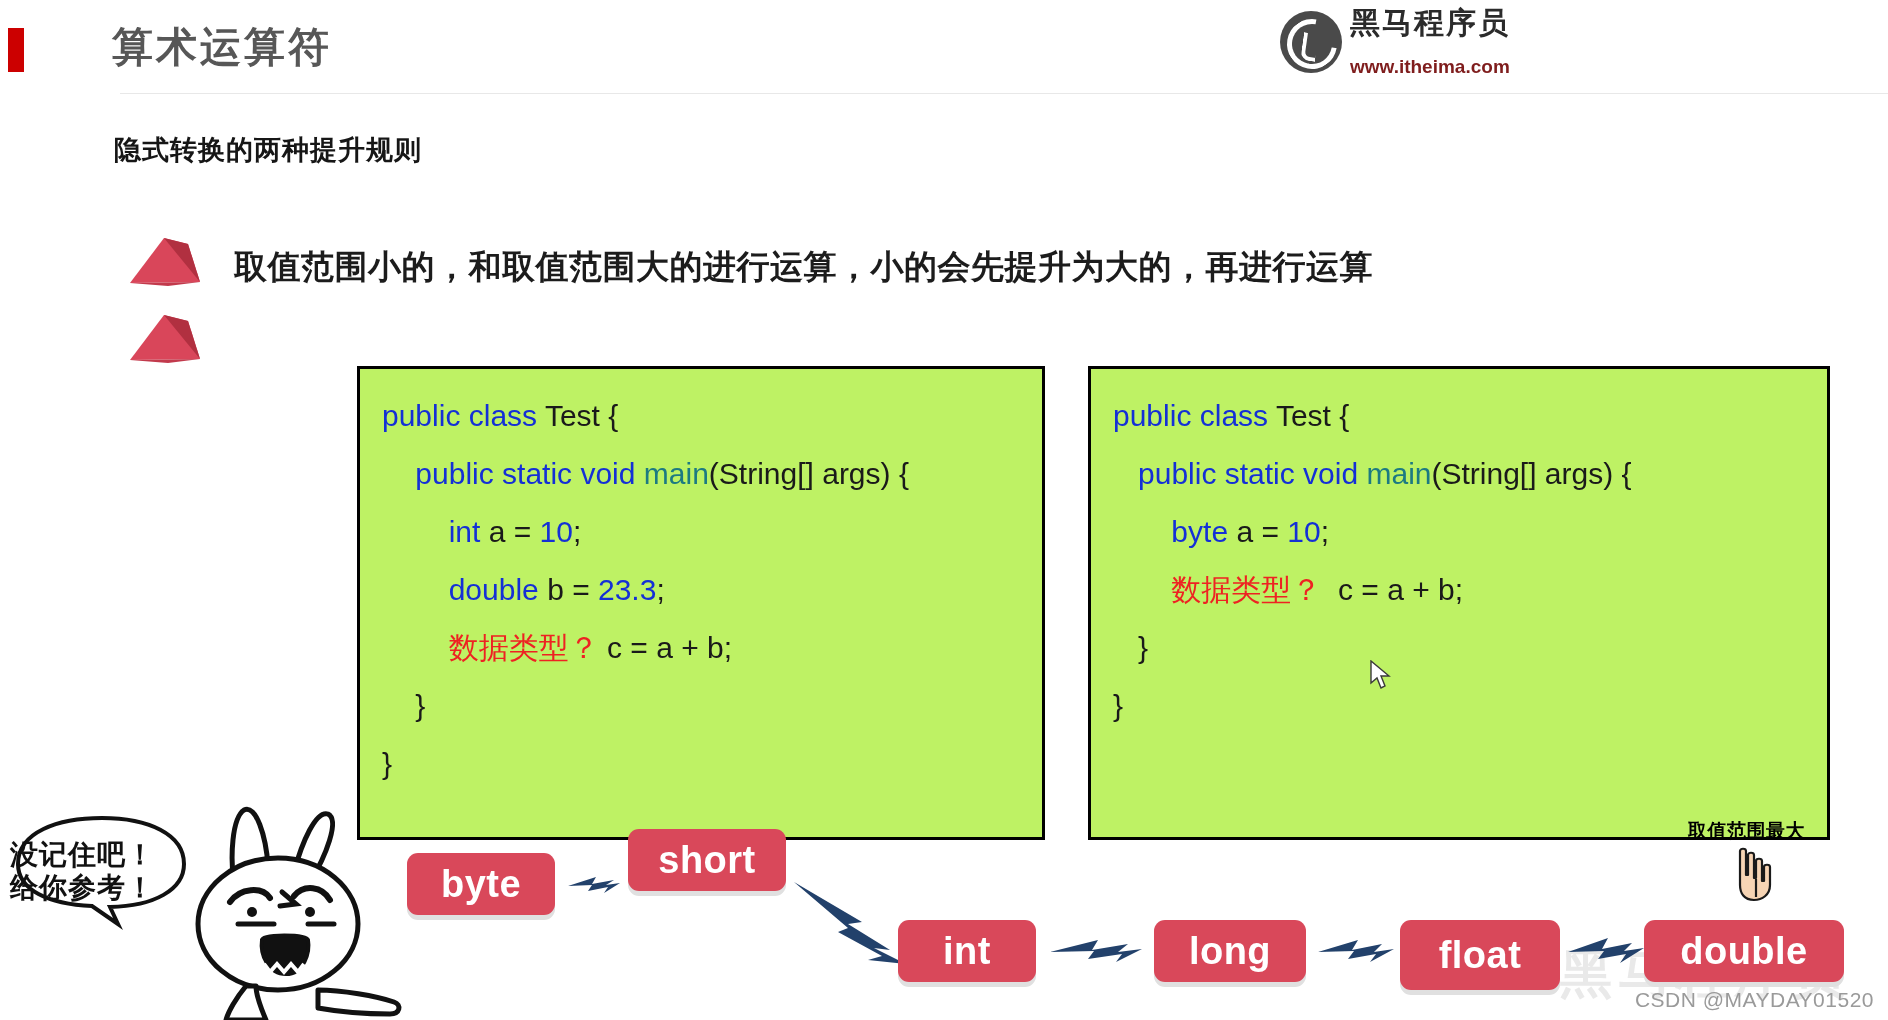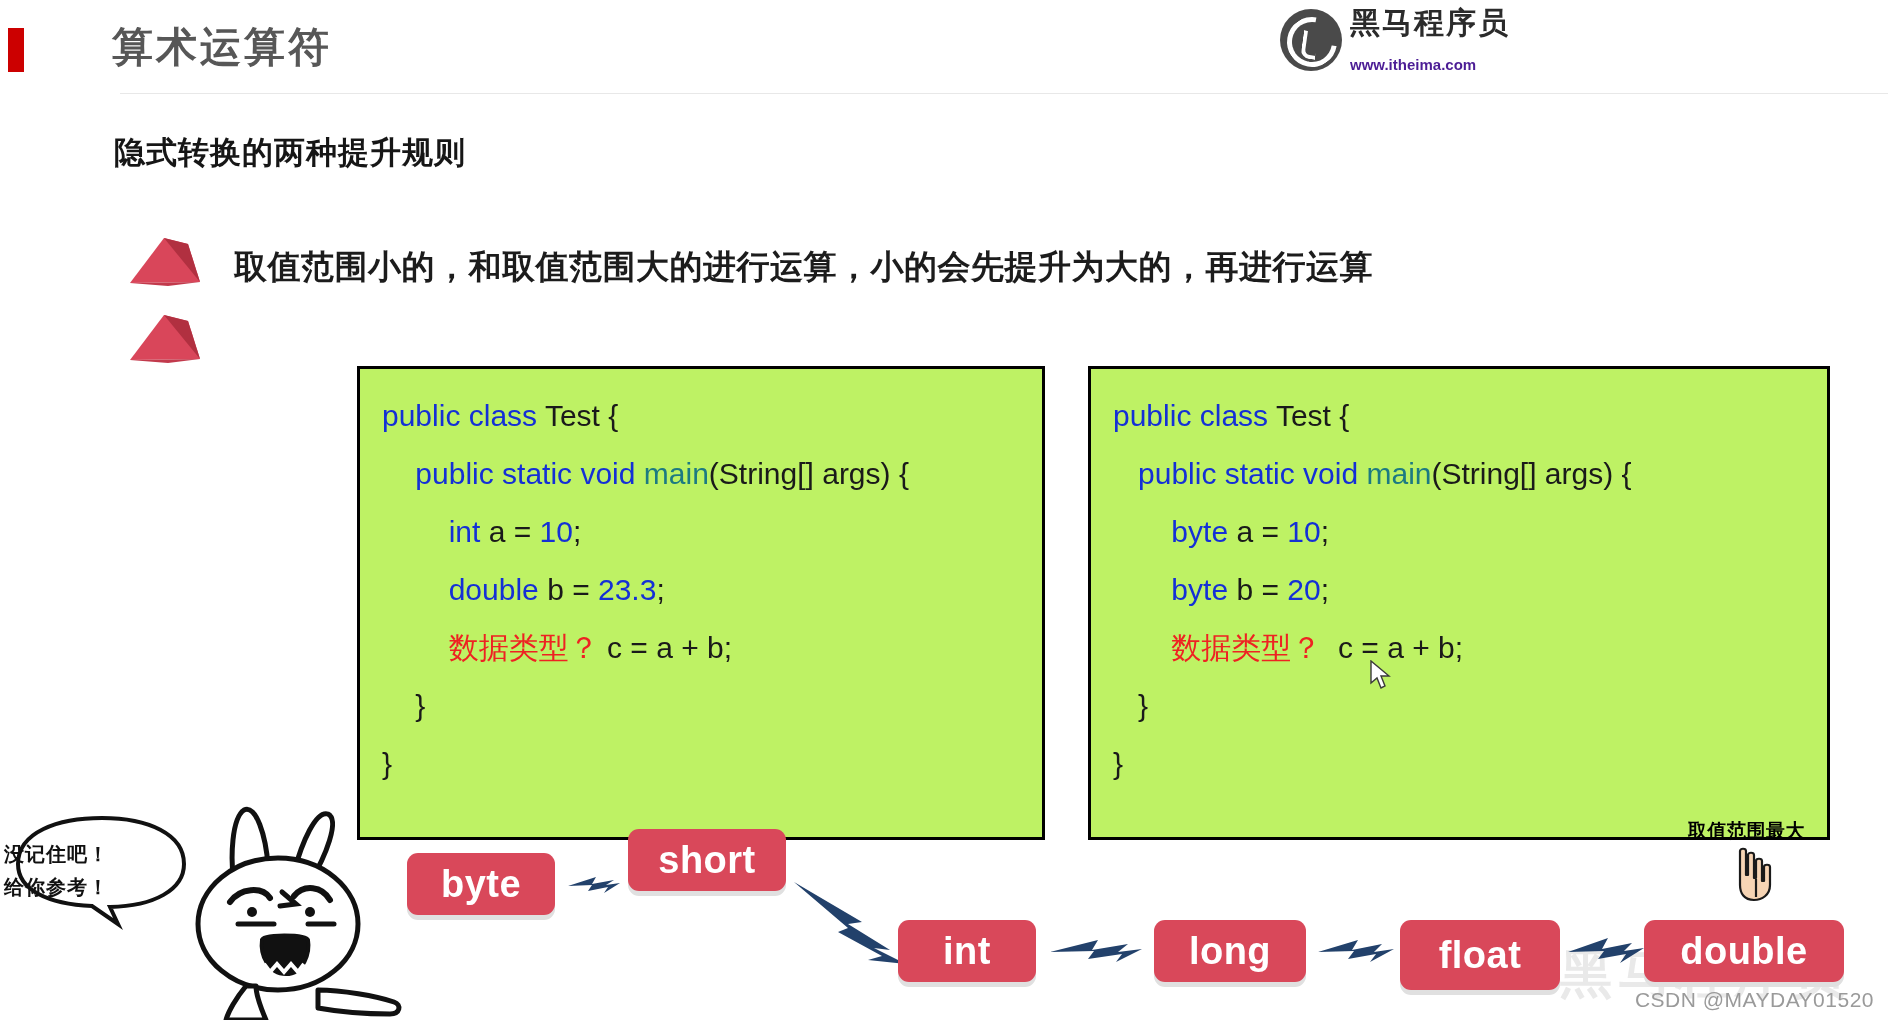--- a/index.html
+++ b/index.html
@@ -87,32 +87,32 @@
     transform: rotate(8deg);
   }
   #logo-text { display: flex; flex-direction: column; line-height: 1; }
   #logo-name {
     font-size: 30px;
     font-weight: bold;
     color: #2b2b2b;
     letter-spacing: 2px;
   }
   #logo-url {
-    font-size: 15px;
-    font-weight: bold;
-    color: #4c1d95;
+    font-size: 19px;
+    font-weight: bold;
+    color: #7f1d1d;
     letter-spacing: 0px;
     margin-top: 19px;
   }
 
   
   #subtitle {
     position: absolute;
     left: 114px; top: 132px;
-    font-size: 31px;
+    font-size: 27px;
     font-weight: bold;
     color: #161616;
     letter-spacing: 1px;
     white-space: nowrap;
   }
 
   
   .bullet-row {
     position: absolute;
     display: flex;
@@ -216,23 +216,23 @@
   #arrow-1 { left: 790px;  top: 872px; width: 120px; height: 96px; }
   #arrow-2 { left: 1048px; top: 932px; width: 98px;  height: 38px; }
   #arrow-3 { left: 1316px; top: 932px; width: 80px;  height: 38px; }
   #arrow-4 { left: 1566px; top: 930px; width: 80px;  height: 42px; }
 
   
   #rabbit { position: absolute; left: 170px; top: 800px; width: 240px; height: 220px; z-index: 3; }
   #speech-bubble { position: absolute; left: 6px; top: 812px; width: 190px; height: 120px; z-index: 3; }
   #bubble-lines {
     position: absolute;
-    left: 4px; top: 838px;
+    left: 10px; top: 838px;
     z-index: 4;
-    font-size: 20px;
+    font-size: 28px;
     font-weight: bold;
     color: #111;
     line-height: 33px;
     letter-spacing: 1px;
     white-space: nowrap;
   }
 
   
   #watermark-big {
     position: absolute;
@@ -305,21 +305,20 @@
       <div class="code-line"><span>    }</span></div>
       <div class="code-line"><span>}</span></div>
     </div>
 </div>
 
 <div class="code-box" id="code-box-right">
   <div>
       <div class="code-line"><span class="kw">public class </span><span>Test {</span></div>
       <div class="code-line"><span>   </span><span class="kw">public static void </span><span class="mth">main</span><span>(String[] args) {</span></div>
       <div class="code-line"><span>       </span><span class="kw">byte </span><span>a = </span><span class="num">10</span><span>;</span></div>
-      <div class="code-line"><span>       </span><span class="kw">byte </span><span>b = </span><span class="num">20</span><span>;</span></div>
       <div class="code-line"><span>       </span><span class="red">数据类型？</span><span>  c = a + b;</span></div>
       <div class="code-line"><span>   }</span></div>
       <div class="code-line"><span>}</span></div>
     </div>
 </div>
 
 <svg id="mouse-cursor" viewBox="0 0 22 30">
   <polygon points="1,1 1,23 7,18 11,28 15,26 11,16 19,16" fill="#ffffff" stroke="#3a3a3a" stroke-width="1.4"></polygon>
 </svg>
 

